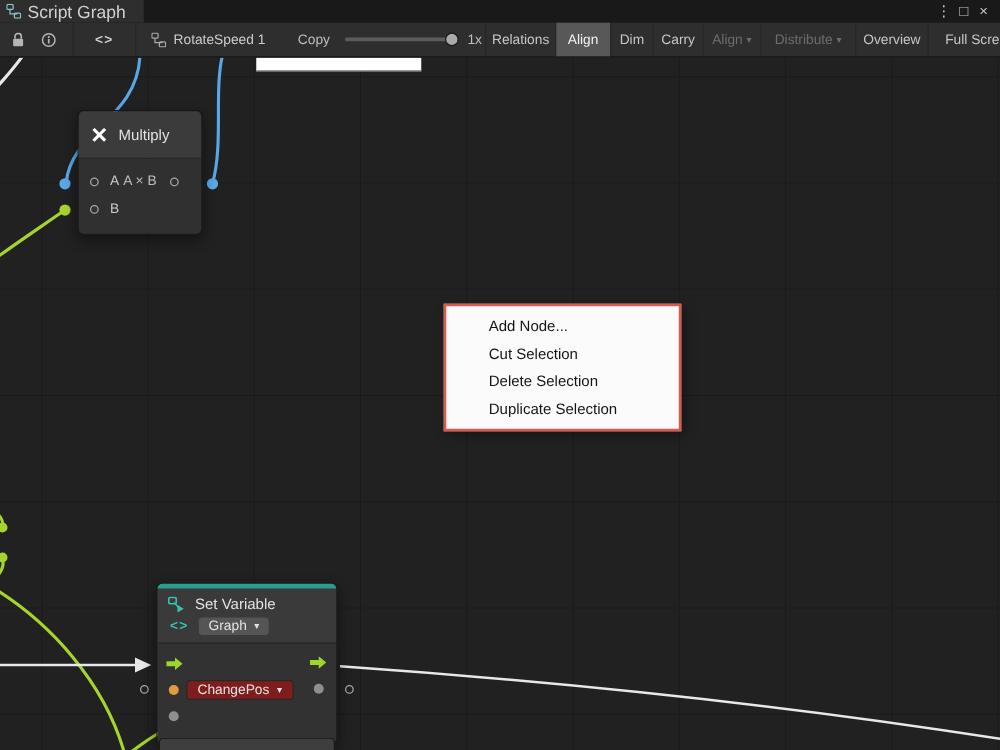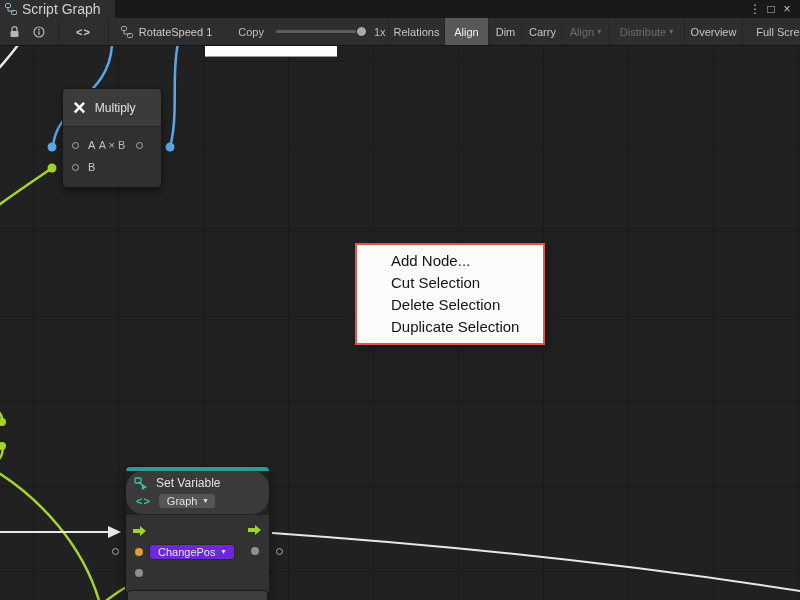--- a/index.html
+++ b/index.html
@@ -66,43 +66,43 @@
   .m-body{background:#303030;border-radius:0 0 4px 4px;padding:7px 0 9px;}
   .m-row{position:relative;height:22px;display:flex;align-items:center;font-size:11px;color:#c9c9c9;}
   .ring{width:7px;height:7px;border:1px solid #a8a8a8;border-radius:50%;background:transparent;}
   .m-row .ring{margin-left:9px;margin-right:9px;flex:none;}
   .m-out-label{position:absolute;left:20px;right:20px;text-align:center;color:#bdbdbd;}
   .ring-right{position:absolute;right:9px;}
 
   
   .sv{left:125px;top:420px;width:145px;}
   .sv-teal{height:4px;background:#2a9d8f;border-radius:4px 4px 0 0;}
-  .sv-header{background:#3a3a3a;padding:5px 8px 6px;border-bottom:1px solid #242424;border-radius:17px;}
+  .sv-header{background:#3a3a3a;padding:5px 8px 6px;border-bottom:1px solid #242424;}
   .sv-title-row{display:flex;align-items:center;gap:8px;color:#e2e2e2;font-size:12px;}
   .sv-scope-row{display:flex;align-items:center;gap:8px;margin-top:4px;padding-left:2px;}
   .scope-icon{color:#35c4ad;font-weight:bold;font-size:11px;letter-spacing:1px;}
   .pill{background:#555555;border-radius:3px;padding:1px 8px;font-size:11px;color:#e3e3e3;display:inline-flex;align-items:center;gap:6px;}
   .sv-body{background:#323232;border-radius:0 0 4px 4px;padding:5px 0 12px;}
   .sv-row{position:relative;height:21px;display:flex;align-items:center;}
   .flow-left{margin-left:7px;}
   .flow-right{position:absolute;right:7px;top:5px;}
   .dot{width:8px;height:8px;border-radius:50%;flex:none;}
   .dot-orange{background:#e29a3b;margin-left:9px;}
   .dot-gray{background:#8f8f8f;}
   .dot-gray.inrow{margin-left:9px;}
   .dot-gray-right{position:absolute;right:10px;top:6px;}
-  .pill-dark{background:#6d28d9;border:1px solid #282828;margin-left:6px;}
+  .pill-dark{background:#7f1d1d;border:1px solid #282828;margin-left:6px;}
   .ext{position:absolute;z-index:4;}
 
   
   .bottom-strip{position:absolute;left:127px;top:544px;width:141px;height:10px;background:#3e3e3e;border:1px solid #1a1a1a;border-bottom:none;border-radius:4px 4px 0 0;z-index:5;}
 
   
   .menu{position:absolute;left:355px;top:197px;width:190px;background:#fbfbfb;border:2px solid #e0574a;box-shadow:3px 3px 9px rgba(0,0,0,.35);z-index:20;padding:5px 0;}
-  .menu-item{height:22px;line-height:22px;padding-left:34px;font-size:15px;color:#151515;white-space:nowrap;}
+  .menu-item{height:22px;line-height:22px;padding-left:34px;font-size:12px;color:#151515;white-space:nowrap;}
 </style>
 </head>
 <body>
 
 <div class="titlebar">
   <div class="tab">
     <svg width="12" height="12" viewBox="0 0 12 12">
       <rect x="0.5" y="0.5" width="5" height="4" rx="1" fill="none" stroke="#8fc3d0"></rect>
       <rect x="6.5" y="7.5" width="5" height="4" rx="1" fill="none" stroke="#8fc3d0"></rect>
       <path d="M3 5 v3 h6" fill="none" stroke="#8fc3d0"></path>

